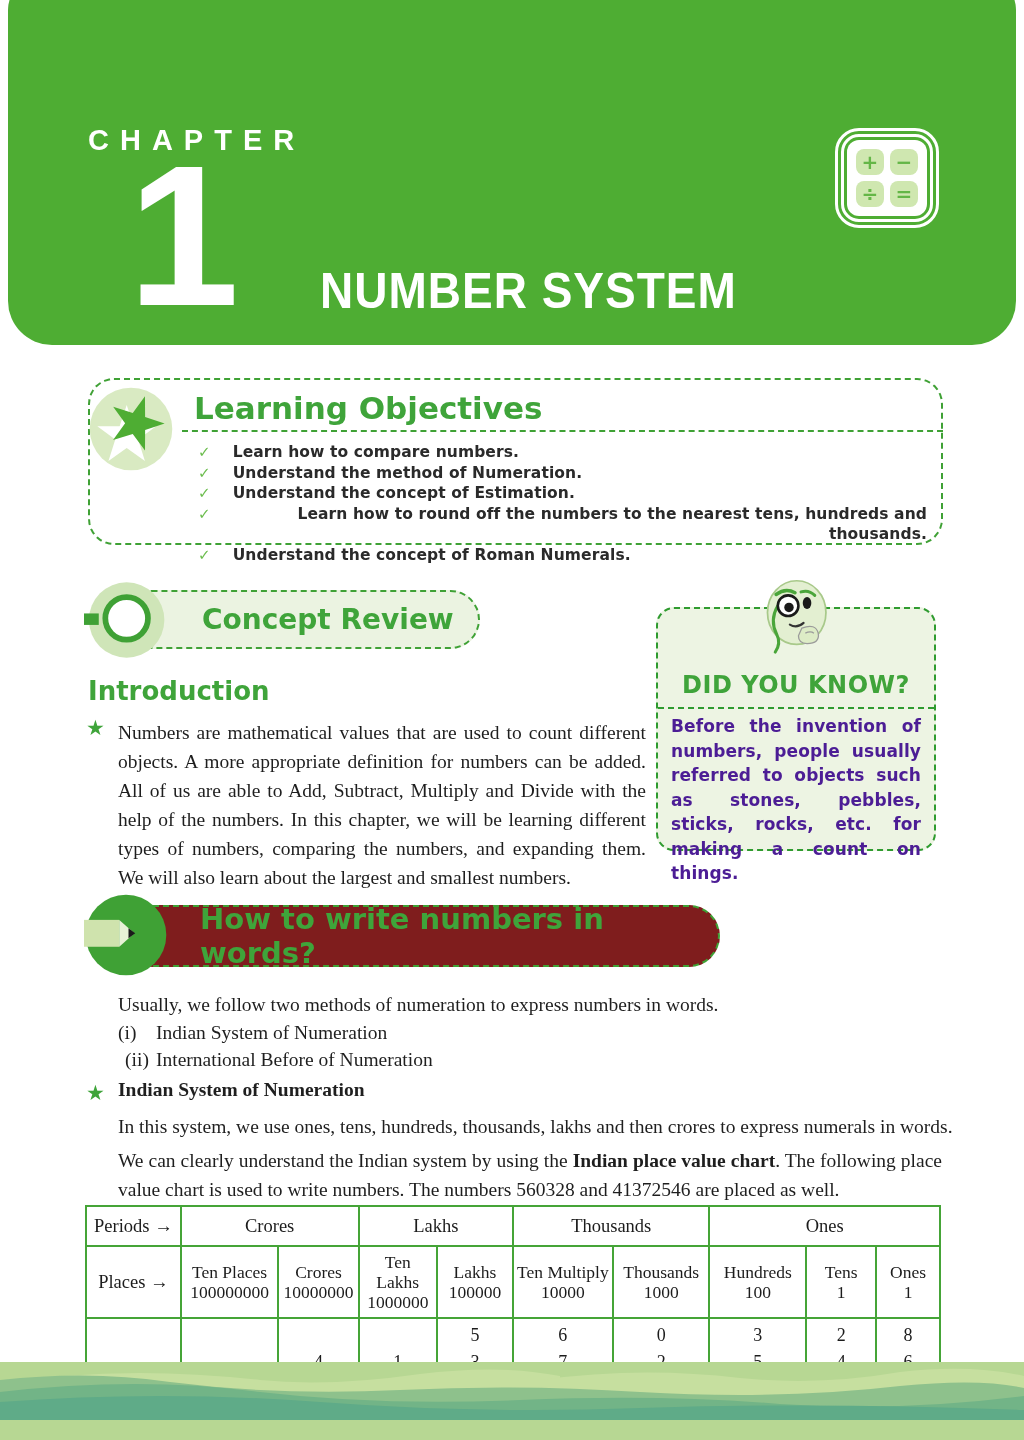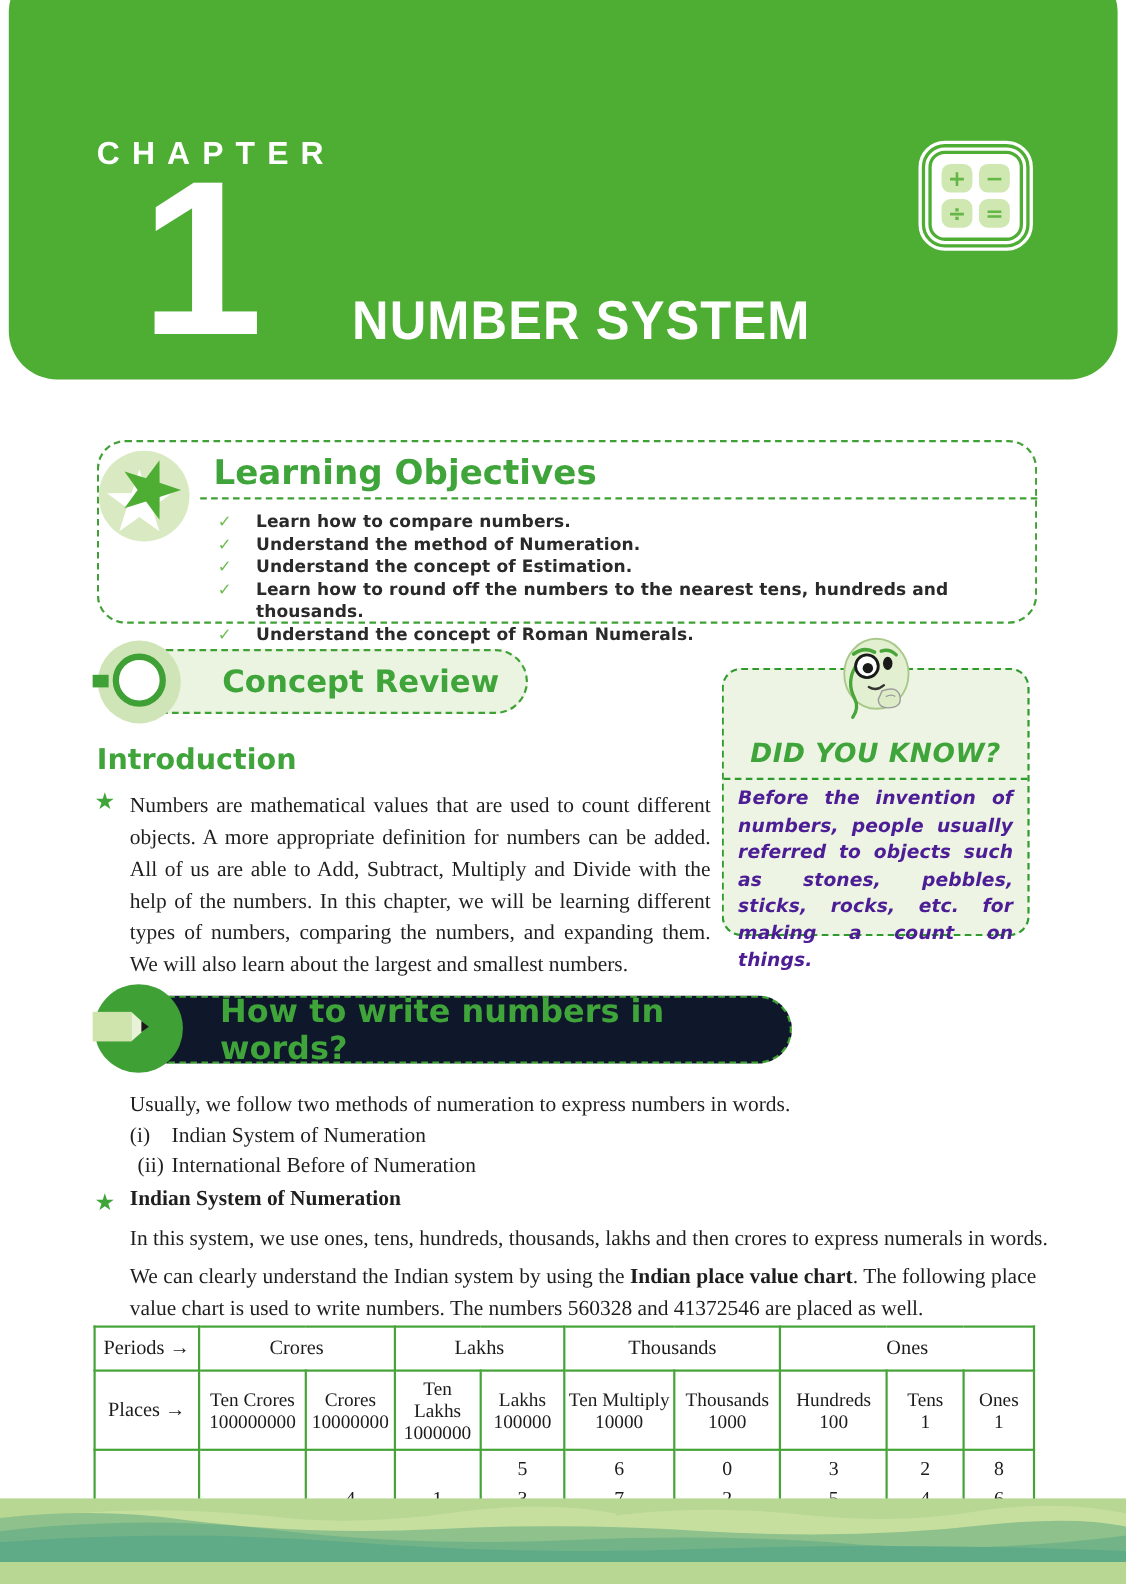--- a/index.html
+++ b/index.html
@@ -23,22 +23,22 @@
         display:grid;grid-template-columns:1fr 1fr;grid-template-rows:1fr 1fr;gap:6px;padding:9px;}
   .calc-key{background:#cfe7b0;border-radius:8px;display:flex;align-items:center;justify-content:center;
         color:#64b647;font-family:"DejaVu Sans",sans-serif;font-weight:bold;font-size:20px;line-height:1;}
 
   
   .green-title{color:#3fa43a;font-family:"DejaVu Sans",sans-serif;font-weight:bold;}
   .serif-par{font-size:19.5px;line-height:29px;text-align:justify;color:#1e1e1e;}
   .star-bullet{position:absolute;color:#3fa43a;font-size:21px;font-family:"DejaVu Sans",sans-serif;}
 
   
-  .objectives-box{position:absolute;left:88px;top:400px;width:855px;height:167px;
-        border:2.5px dashed #3fa135;border-radius:26px;box-sizing:border-box;background:#ffffff;}
+  .objectives-box{position:absolute;left:88px;top:378px;width:855px;height:167px;
+        border:2.5px dashed #3fa135;border-radius:26px;box-sizing:border-box;background:#ffffff;text-align:right;}
   .objectives-badge{position:absolute;left:-2px;top:6px;width:86px;height:86px;}
   .objectives-title{position:absolute;left:104px;top:10px;font-size:31px;}
   .objectives-underline{position:absolute;left:92px;right:-2px;top:50px;border-top:2.5px dashed #3fa135;}
   .objectives-list{position:absolute;left:104px;top:62px;right:14px;}
   .obj-item{display:flex;align-items:baseline;font-family:"DejaVu Sans",sans-serif;
         font-size:15.5px;font-weight:bold;color:#2a2a2a;line-height:20.5px;letter-spacing:.1px;}
   .obj-check{color:#6cbd4e;margin-right:22px;margin-left:4px;font-weight:bold;font-size:15px;}
 
   
   .concept-pill{position:absolute;left:122px;top:590px;width:358px;height:59px;background:#ebf3e1;
@@ -46,29 +46,29 @@
         display:flex;align-items:center;padding-left:78px;}
   .concept-title{font-size:28px;}
   .concept-badge{position:absolute;left:84px;top:578px;width:82px;height:84px;}
 
   
   .intro-heading{position:absolute;left:88px;top:676px;font-size:26px;}
   .intro-par{position:absolute;left:118px;top:718px;width:528px;}
 
   
   .dyk-box{position:absolute;left:656px;top:607px;width:280px;height:244px;background:#edf4e3;
-        border:2.5px dashed #2f9b2f;border-radius:18px;box-sizing:border-box;font-style:italic;}
+        border:2.5px dashed #2f9b2f;border-radius:18px;box-sizing:border-box;}
   .dyk-face{position:absolute;left:752px;top:572px;width:86px;height:88px;z-index:2;}
   .dyk-title{position:absolute;left:0;right:0;top:62px;text-align:center;font-size:24px;letter-spacing:.5px;}
   .dyk-divider{position:absolute;left:0;right:0;top:98px;border-top:2.5px dashed #2f9b2f;}
   .dyk-body{position:absolute;left:13px;right:13px;top:105px;font-family:"DejaVu Sans",sans-serif;
         font-size:17px;font-weight:bold;line-height:24.5px;color:#4c1d95;text-align:justify;letter-spacing:.1px;}
 
   
-  .howto-pill{position:absolute;left:122px;top:905px;width:598px;height:62px;background:#0f172a;
+  .howto-pill{position:absolute;left:122px;top:905px;width:598px;height:62px;background:#7f1d1d;
         border:2.5px dashed #3fa135;border-radius:31px;box-sizing:border-box;
         display:flex;align-items:center;padding-left:76px;}
   .howto-title{font-size:29px;}
   .howto-badge{position:absolute;left:84px;top:893px;width:84px;height:84px;}
 
   .usually-par{position:absolute;left:118px;top:994px;font-size:19.5px;}
   .method-row{position:absolute;left:118px;font-size:19.5px;display:flex;}
   .method-index{width:38px;}
 
   .indian-heading-star{left:86px;top:1081px;}
@@ -215,21 +215,21 @@
         <tr>
       <td class="pv-period pv-label">Periods →</td>
       <td class="pv-period" colspan="2">Crores</td>
       <td class="pv-period" colspan="2">Lakhs</td>
       <td class="pv-period" colspan="2">Thousands</td>
       <td class="pv-period" colspan="3">Ones</td>
     </tr>
     <tr>
       <td class="pv-place pv-label">Places →</td>
       <td class="pv-place">
-        <div>Ten Crores</div>
+        <div>Ten Places</div>
         <div>100000000</div>
       </td>
       <td class="pv-place">
         <div>Crores</div>
         <div>10000000</div>
       </td>
       <td class="pv-place">
         <div>Ten Lakhs</div>
         <div>1000000</div>
       </td>

